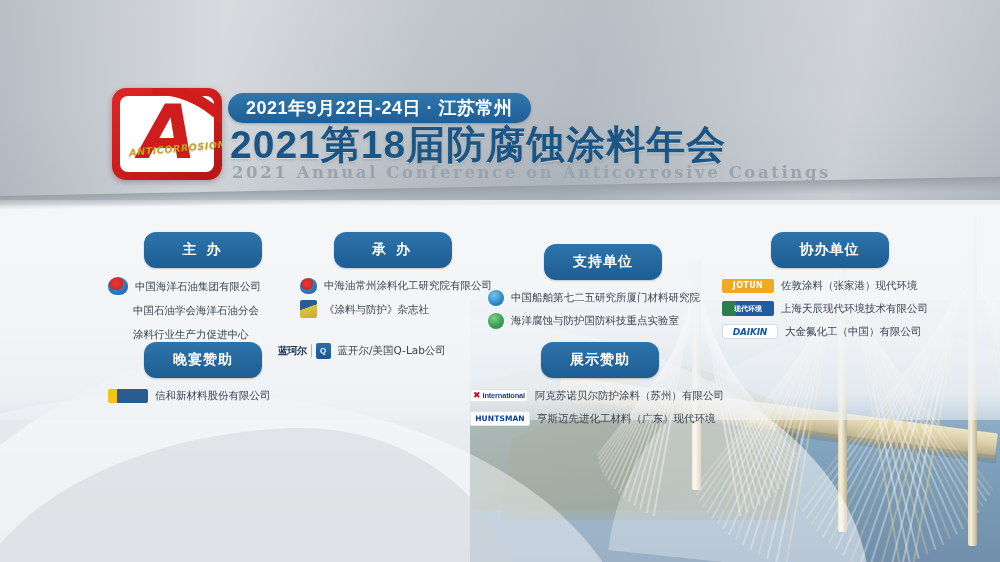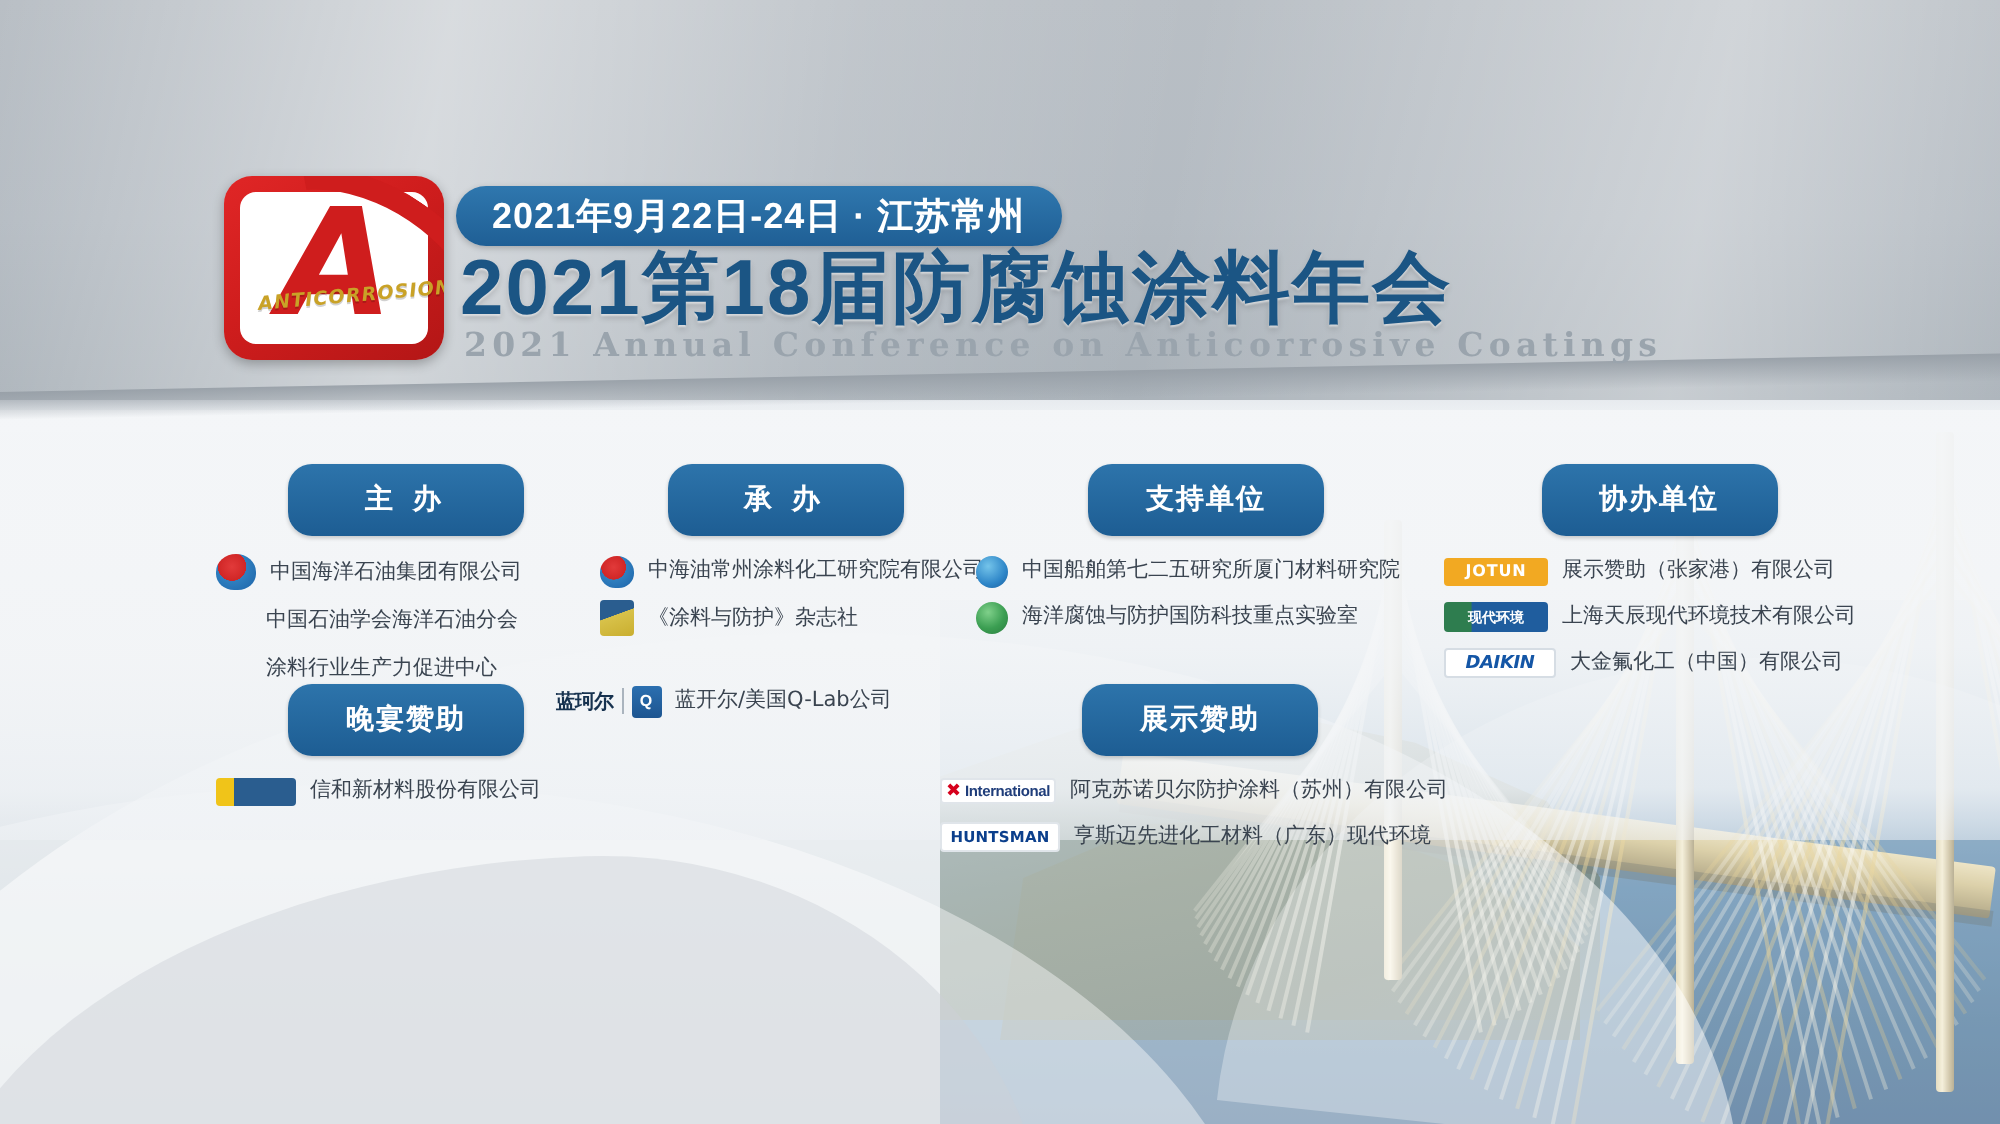--- a/index.html
+++ b/index.html
@@ -166,21 +166,21 @@
     font-size:16.5px;font-weight:700;letter-spacing:2.6px;
     color:#9aa4ad;white-space:nowrap;
     font-family:"DejaVu Serif",serif;
   }
 
   
   .grid{position:absolute;left:0;top:232px;width:1000px;height:190px;}
   .col{position:absolute;}
   .col.c1{left:108px;top:0;width:190px;}
   .col.c2{left:300px;top:0;width:185px;}
-  .col.c3{left:488px;top:0;width:230px;}
+  .col.c3{left:488px;top:12px;width:230px;}
   .col.c4{left:722px;top:0;width:215px;}
   .col.c5{left:108px;top:110px;width:190px;}
   .col.c6{left:278px;top:110px;width:200px;}
   .col.c7{left:470px;top:110px;width:260px;}
 
   .pill{
     display:inline-flex;align-items:center;justify-content:center;
     height:36px;min-width:84px;padding:0 17px;
     background:linear-gradient(180deg,#2d74ab,#1d5d93);
     border-radius:12px;color:#fff;
@@ -471,21 +471,21 @@
         <span class="txt">海洋腐蚀与防护国防科技重点实验室</span>
       </div>
     </div>
 
     <div class="col c4">
       <div class="pill-wrap"><span class="pill tight">协办单位</span></div>
       <div class="entry">
         <span class="lg">
           <span class="logo-jotun">JOTUN</span>
         </span>
-        <span class="txt">展示赞助（张家港）有限公司</span>
+        <span class="txt">佐敦涂料（张家港）现代环境</span>
       </div>
       <div class="entry">
         <span class="lg">
           <span class="logo-hyundai">现代环境</span>
         </span>
         <span class="txt">上海天辰现代环境技术有限公司</span>
       </div>
       <div class="entry">
         <span class="lg">
           <span class="logo-daikin">DAIKIN</span>

